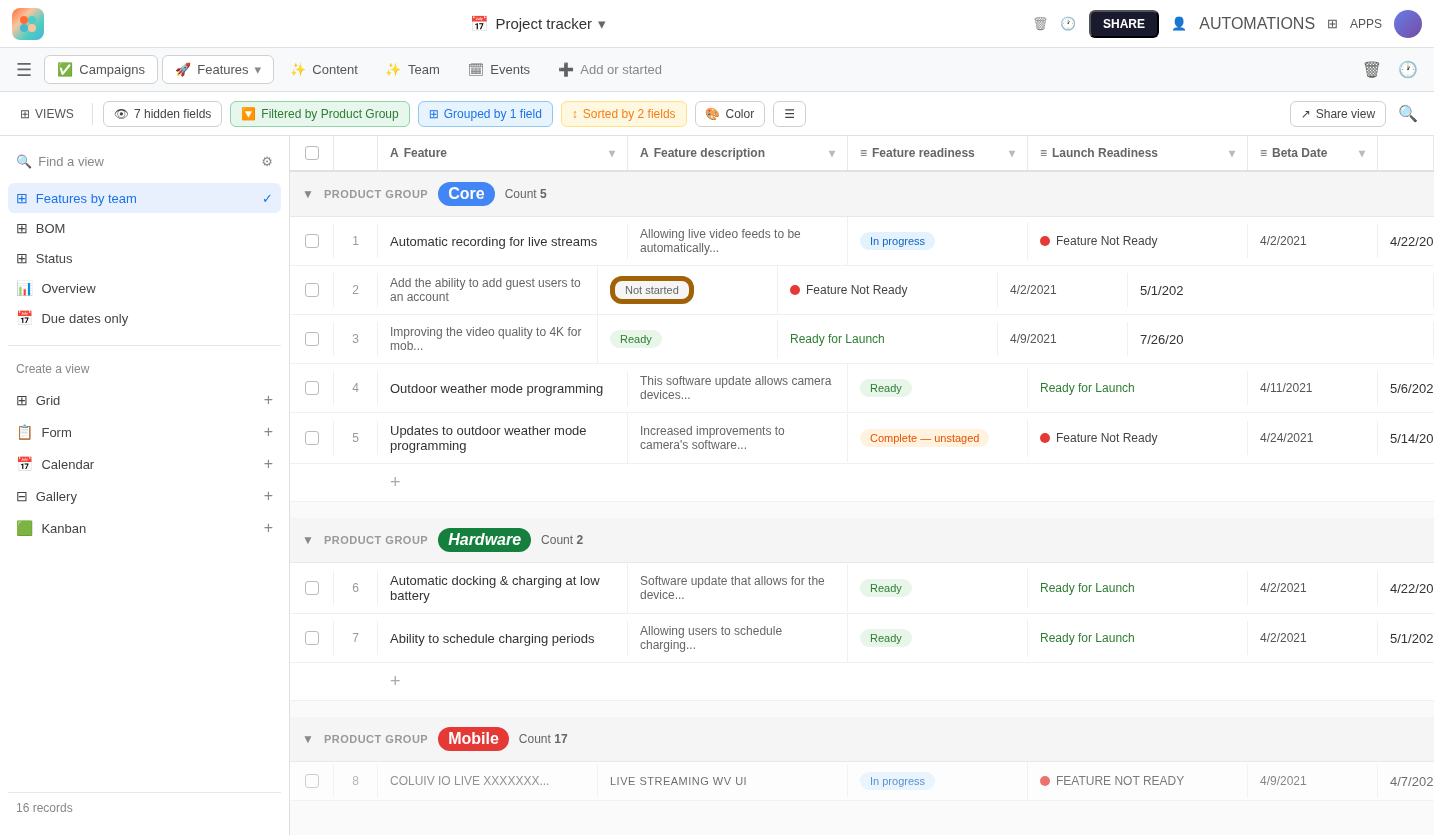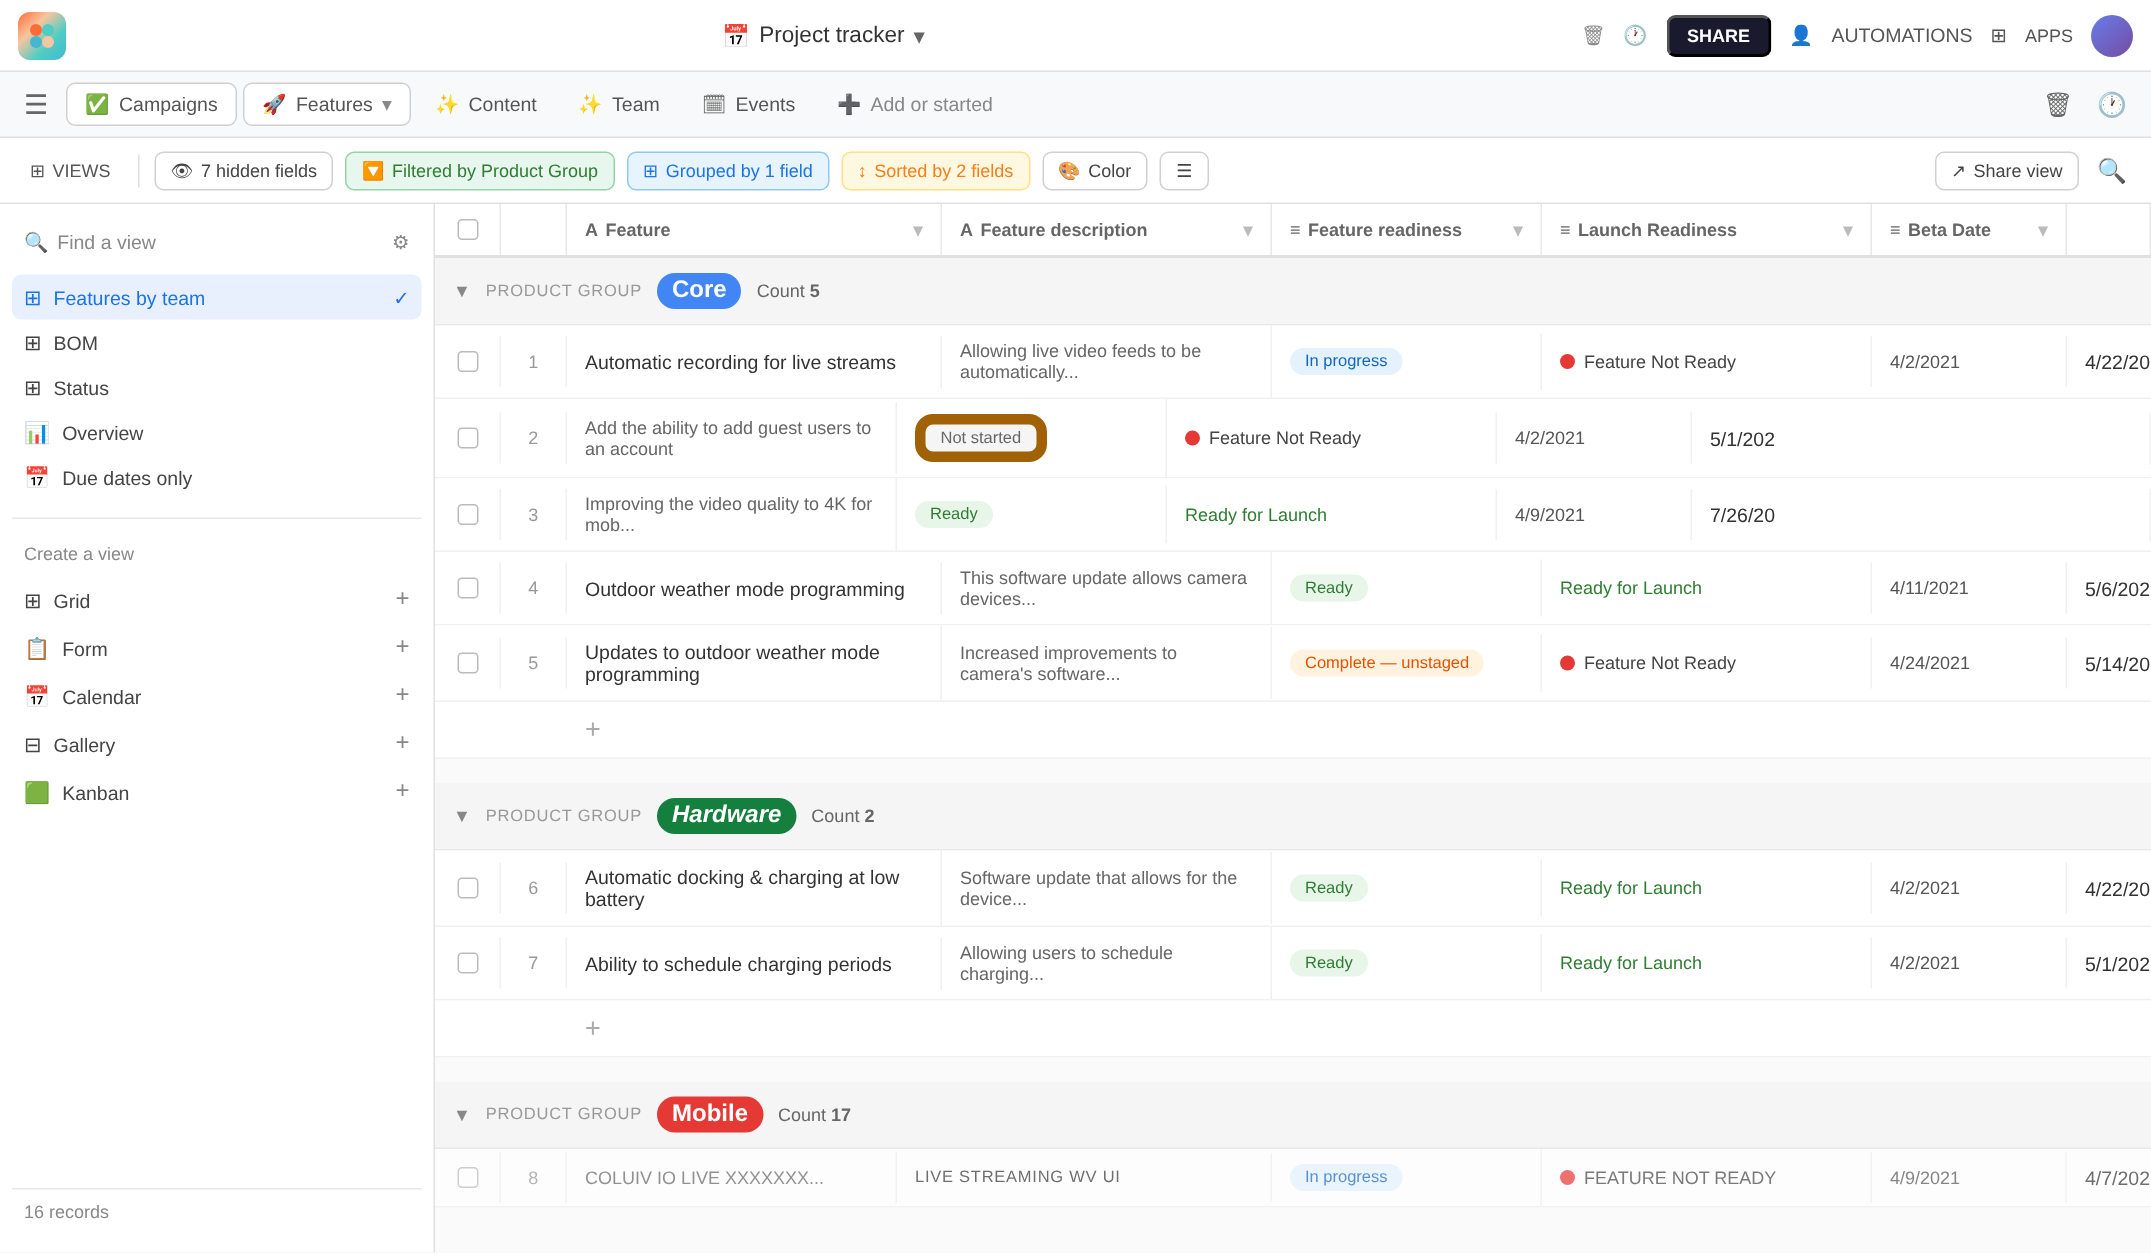--- a/index.html
+++ b/index.html
@@ -60,21 +60,21 @@
     .col-header.num-col { width: 44px; justify-content: center; flex-shrink: 0; }
     .col-header.feature-col { width: 250px; flex-shrink: 0; }
     .col-header.desc-col { width: 220px; flex-shrink: 0; }
     .col-header.readiness-col { width: 180px; flex-shrink: 0; }
     .col-header.launch-col { width: 220px; flex-shrink: 0; }
     .col-header.beta-col { width: 130px; flex-shrink: 0; }
     .col-header.extra-col { flex: 1; }
 
     
     .group-header { display: flex; align-items: center; gap: 10px; padding: 10px 12px; background: #f5f5f5; border-bottom: 1px solid #e8e8e8; font-size: 12px; color: #888; }
-    .group-label-text { font-size: 11px; font-weight: 400; letter-spacing: 0.5px; text-transform: uppercase; color: #999; }
+    .group-label-text { font-size: 11px; font-weight: 700; letter-spacing: 0.5px; text-transform: uppercase; color: #999; }
     .group-count { font-size: 12px; color: #666; }
     .group-tag { padding: 3px 10px; border-radius: 12px; font-size: 16px; font-weight: 600; color: #fff; }
     .tag-core { background: #4285f4; }
     .tag-hardware { background: #15803d; font-style: italic; }
     .tag-mobile { background: #e53935; }
     .chevron { color: #888; cursor: pointer; font-size: 12px; }
 
     
     .data-row { display: flex; align-items: center; background: #fff; border-bottom: 1px solid #f0f0f0; }
     .cell { padding: 10px 12px; border-right: 1px solid #f0f0f0; font-size: 13px; color: #333; display: flex; align-items: center; }
@@ -82,21 +82,21 @@
     .cell.num-col { width: 44px; justify-content: center; flex-shrink: 0; color: #999; font-size: 12px; }
     .cell.feature-col { width: 250px; flex-shrink: 0; }
     .cell.desc-col { width: 220px; flex-shrink: 0; color: #666; font-size: 12px; }
     .cell.readiness-col { width: 180px; flex-shrink: 0; }
     .cell.launch-col { width: 220px; flex-shrink: 0; }
     .cell.beta-col { width: 130px; flex-shrink: 0; color: #555; font-size: 12px; }
     .cell.extra-col { flex: 1; }
 
     .status-badge { padding: 3px 10px; border-radius: 12px; font-size: 11px; font-weight: 500; white-space: nowrap; }
     .status-inprogress { background: #e3f2fd; color: #1565c0; }
-    .status-notstarted { background: #f5f5f5; color: #666; border: 7px solid #a16207; }
+    .status-notstarted { background: #f5f5f5; color: #666; border: 5px solid #a16207; }
     .status-ready { background: #e8f5e9; color: #2e7d32; }
     .status-complete { background: #fff3e0; color: #e65100; }
 
     .launch-badge { display: flex; align-items: center; gap: 6px; font-size: 12px; color: #444; }
     .red-dot { width: 10px; height: 10px; border-radius: 50%; background: #e53935; flex-shrink: 0; }
     .green-text { color: #2e7d32; font-size: 12px; }
 
     .add-row { display: flex; align-items: center; padding: 8px 12px; background: #fff; border-bottom: 1px solid #f0f0f0; color: #aaa; font-size: 18px; cursor: pointer; gap: 0; }
 
     .group-spacer { height: 16px; background: #fafafa; }
@@ -120,21 +120,21 @@
   <div class="topbar-center">
     <span>📅</span>
     <span>Project tracker</span>
     <span style="cursor:pointer; color:#666;">▾</span>
   </div>
   <div class="topbar-right">
     <span style="cursor:pointer; color:#888;">🗑</span>
     <span style="cursor:pointer; color:#888;">🕐</span>
     <button class="share-btn">SHARE</button>
     <span style="cursor:pointer; color:#555;">👤</span>
-    <span style="cursor:pointer; color:#555; font-size:13px;">AUTOMATIONS</span>
+    <span style="cursor:pointer; color:#555; font-size:16px;">AUTOMATIONS</span>
     <span style="cursor:pointer; color:#555;">⊞</span>
     <span style="cursor:pointer; color:#555; font-size:12px;">APPS</span>
     <div class="avatar"></div>
   </div>
 </div>
 
 <div class="tabsbar">
   <span class="menu-icon">☰</span>
   <div class="tab active">
     <span>✅</span>

